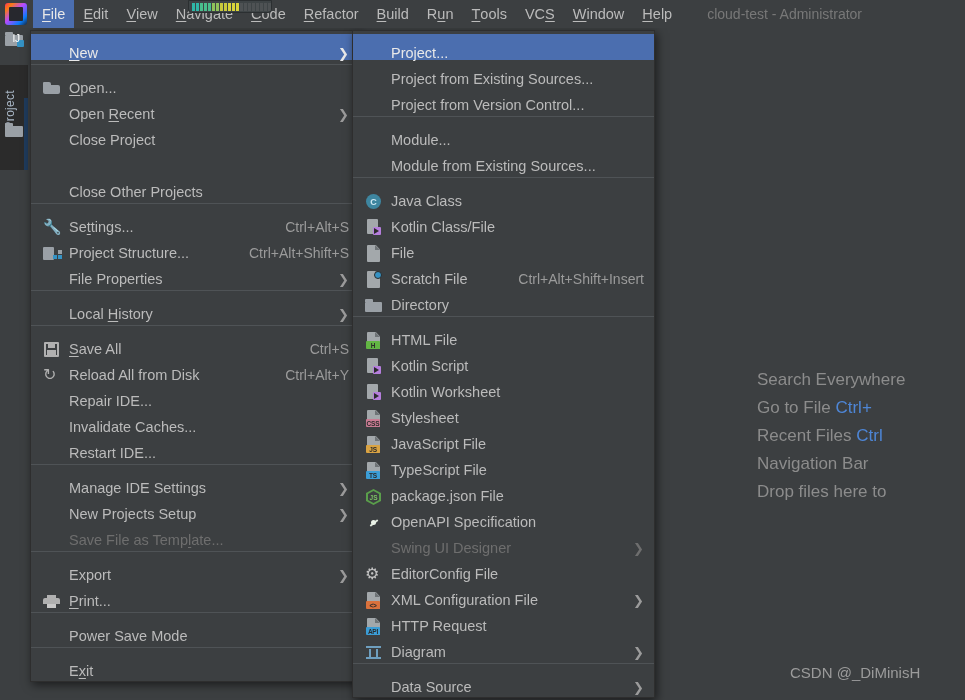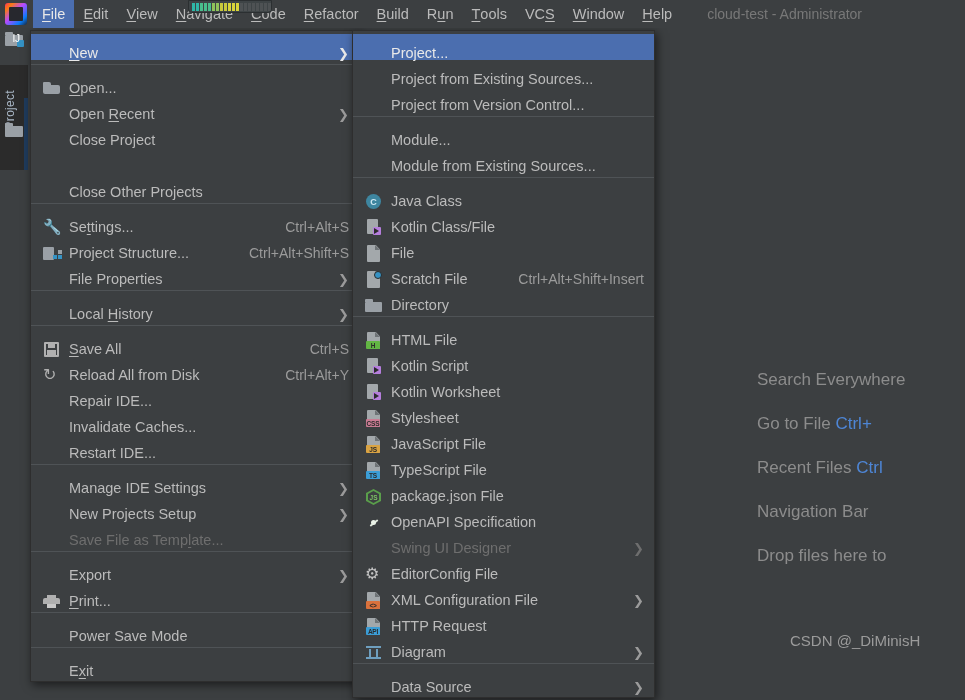--- a/index.html
+++ b/index.html
@@ -93,29 +93,29 @@
   }
   #ts-project-label {
     position: absolute; left: 3px; top: 62px;
     writing-mode: vertical-rl; transform: rotate(180deg);
     color: #A9B7C6; font-size: 12px; letter-spacing: 0.3px; white-space: nowrap;
   }
 
   
   #hints {
     position: absolute; right: 0; top: 370px; width: 250px;
-    display: flex; flex-direction: column; gap: 24px; z-index: 1;
+    display: flex; flex-direction: column; gap: 8px; z-index: 1;
   }
   .hint {
     font-size: 17px; color: #8C8C8C; white-space: nowrap;
     text-align: left; padding-left: 42px;
   }
   .hint .k { color: #4E86D6; }
   #watermark {
-    position: absolute; left: 790px; top: 632px;
+    position: absolute; left: 790px; top: 664px;
     color: #9B9B9B; font-size: 15px; white-space: nowrap; z-index: 2;
   }
 
   
   .popup {
     position: absolute; background: #3C3F41;
     border: 1px solid #2E2E2E;
     box-shadow: 2px 3px 9px rgba(0,0,0,0.55);
     z-index: 20; padding: 3px 0;
   }

